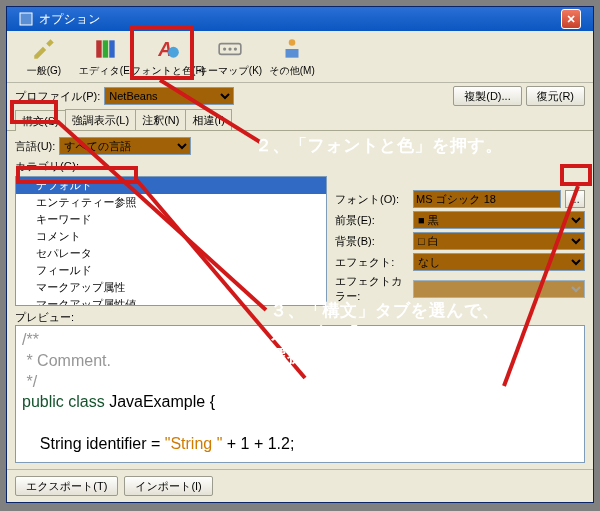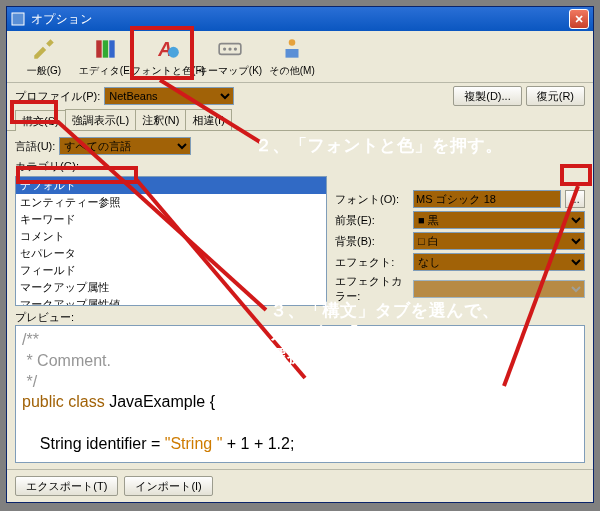--- a/index.html
+++ b/index.html
@@ -1,49 +1,49 @@
 <!DOCTYPE html>
 <html><head>
 <meta charset="utf-8">
 <style>
   * { box-sizing: border-box; font-family: "MS UI Gothic", "Meiryo", sans-serif; }
   body { margin: 0; background: #808080; width: 600px; height: 511px; font-size: 11px; }
   .window { width: 588px; height: 497px; margin: 6px; background: #ECE9D8; border: 1px solid #0A246A; display: flex; flex-direction: column; }
-  .titlebar { height: 24px; background: linear-gradient(#2a6fd6,#0a56c0); color: #fff; display: flex; align-items: center; padding: 0 4px; justify-content: space-between; }
+  .titlebar { height: 24px; background: linear-gradient(#2a6fd6,#0a56c0); color: #fff; display: flex; align-items: center; padding: 0 12px; justify-content: space-between; }
   .titlebar .title { display: flex; align-items: center; gap: 6px; font-size: 12px; }
   .close { width: 20px; height: 20px; background: linear-gradient(#f07860,#c8402a); border: 1px solid #fff; border-radius: 3px; color: #fff; display: flex; align-items: center; justify-content: center; font-weight: bold; cursor: pointer; }
   .toolbar { height: 52px; display: flex; align-items: center; padding: 4px 6px; gap: 0; border-bottom: 1px solid #b8b8a8; }
   .tbtn { width: 62px; height: 48px; display: flex; flex-direction: column; align-items: center; justify-content: center; gap: 2px; cursor: pointer; border: 1px solid transparent; }
   .tbtn .ic { width: 26px; height: 26px; display: flex; align-items: center; justify-content: center; }
   .tbtn span.lab { font-size: 10px; text-align: right; white-space: nowrap; }
   .row { display: flex; align-items: center; padding: 3px 8px; gap: 4px; }
   select, input[type=text] { font-size: 11px; border: 1px solid #7F9DB9; background: #a16207; height: 18px; }
   .profile-sel { width: 130px; }
   .btn { background: linear-gradient(#fefefe,#e4e2d6); border: 1px solid #9c9c8e; border-radius: 2px; padding: 2px 10px; cursor: pointer; height: 20px; font-size: 11px; }
   .tabs { display: flex; padding: 0 8px; height: 22px; border-bottom: 1px solid #A8A890; position: relative; }
   .tab { padding: 3px 6px 2px 6px; border: 1px solid #A8A890; border-bottom: none; background: #ECE9D8; margin-right: -1px; cursor: pointer; position: relative; font-size: 11px; }
   .tab.active { background: #ECE9D8; top: 1px; }
   .panel { padding: 6px 8px; display: flex; flex-direction: column; flex: 1; min-height: 0; }
   .lang-row { display: flex; align-items: center; gap: 4px; }
   .lang-sel { width: 132px; }
   .main-split { display: flex; height: 130px; gap: 8px; margin-top: 2px; }
   .cat-col { width: 320px; display: flex; flex-direction: column; }
   .cat-list { border: 1px solid #7F9DB9; background: #fff; flex: 1; overflow-y: scroll; }
-  .cat-item { padding: 1px 4px; cursor: pointer; font-size: 11px; }
+  .cat-item { padding: 1px 20px; cursor: pointer; font-size: 11px; }
   .cat-item.selected { background: #316AC5; color: #fff; }
   .props { flex: 1; display: flex; flex-direction: column; gap: 3px; padding-top: 14px; }
   .prow { display: flex; align-items: center; gap: 4px; }
   .prow label { width: 74px; font-size: 11px; }
   .prow select, .prow input { flex: 1; }
   .fontrow input { flex: 1; height: 18px; }
   .fontrow .dots { width: 20px; height: 18px; background: linear-gradient(#fefefe,#e4e2d6); border: 1px solid #9c9c8e; cursor: pointer; display: flex; align-items: center; justify-content: center; font-size: 10px; }
   .preview-lbl { margin-top: 4px; font-size: 11px; }
   .preview { border: 1px solid #7F9DB9; background: #fff; flex: 1; padding: 4px 6px; font-family: "MS Gothic", monospace; font-size: 16px; white-space: pre; overflow: auto; line-height: 1.3; position: relative; }
   .c-comment { color: #969696; }
-  .c-keyword { color: #a16207; }
+  .c-keyword { color: #14532d; }
   .c-string { color: #CE7B00; }
   .footer { display: flex; justify-content: space-between; padding: 6px 8px; border-top: 1px solid #b8b8a8; }
   .hl { position: absolute; border: 4px solid #d11919; pointer-events: none; }
   .anno { position: absolute; color: #ffffff; font-size: 17px; font-weight: bold; white-space: pre; pointer-events: none; line-height: 1.35; letter-spacing: 0.5px; }
   .arrow { position: absolute; pointer-events: none; }
   .swatchbox { padding-left: 2px; }
   .tbticon-svg { width: 26px; height: 26px; }
 </style>
 </head>
 <body>

